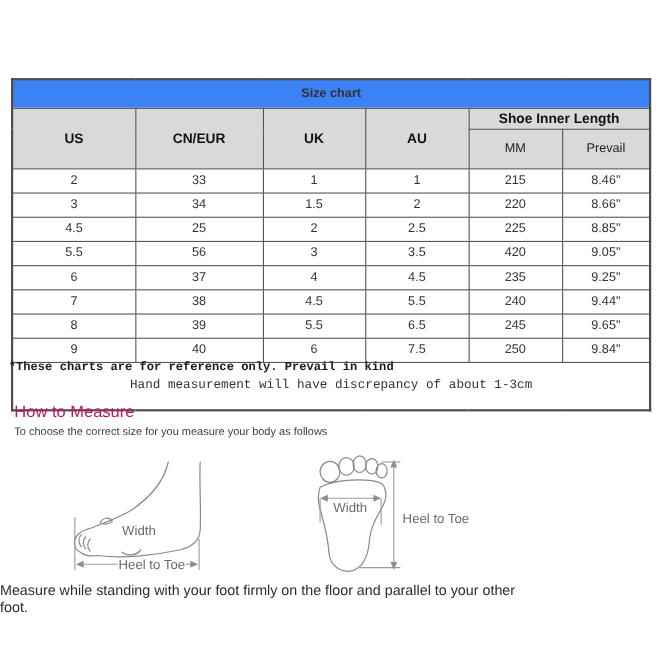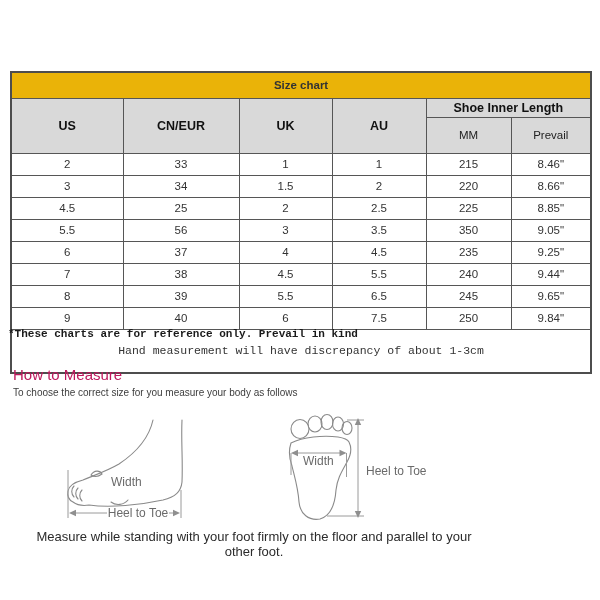--- a/index.html
+++ b/index.html
@@ -13,21 +13,21 @@
     position: absolute; left: 10px; top: 71px; width: 580px;
     border-collapse: collapse; table-layout: fixed;
     border: 2px solid #4d4d4d;
   }
   table.size-table td {
     border: 1px solid #565656;
     text-align: center; vertical-align: middle;
     font-size: 11.5px; color: #333;
     padding: 0;
   }
-  td.title-cell { height: 26px; font-size: 13.5px; font-weight: bold; color: #111; background: #eab308; }
+  td.title-cell { height: 26px; font-size: 13.5px; font-weight: bold; color: #111; background: #3b82f6; }
   tr.head-row td {
     background: #d9d9d9; font-weight: bold; font-size: 12.5px; color: #111;
   }
   td.head-main { height: 38px; }
   td.head-span { height: 19px; }
   tr.sub-row td { background: #d9d9d9; font-weight: normal; font-size: 11.5px; color: #222; height: 36px; }
   tr.data-row td { height: 22px; background: #fff; }
   td.footnote-cell {
     height: 44px; background: #fff;
     font-family: "Liberation Mono", monospace;
@@ -43,21 +43,21 @@
   .measure-heading {
     position: absolute; left: 13px; top: 366px;
     font-size: 15px; color: #be185d;
   }
   .measure-subheading {
     position: absolute; left: 13px; top: 387px;
     font-size: 10px; color: #3d3d3d;
   }
   .measure-instruction {
     position: absolute; left: 0; top: 529px; width: 488px;
-    text-align: center; font-size: 13px; color: #2b2b2b; padding-left: 20px;
+    text-align: left; font-size: 13px; color: #2b2b2b;
   }
 
   
   svg.diagram { position: absolute; overflow: visible; }
   svg.diagram .outline { fill: none; stroke: #8a8a8a; stroke-width: 1.1; stroke-linecap: round; }
   svg.diagram .measure { fill: none; stroke: #9a9a9a; stroke-width: 1; }
   svg.diagram .arrowhead { fill: #8f8f8f; stroke: none; }
   svg.diagram text { font-family: "Liberation Sans", sans-serif; font-size: 12px; fill: #6a6a6a; }
 </style>
 </head>
@@ -111,21 +111,21 @@
         <td>2</td>
         <td>2.5</td>
         <td>225</td>
         <td>8.85"</td>
       </tr>
       <tr class="data-row">
         <td>5.5</td>
         <td>56</td>
         <td>3</td>
         <td>3.5</td>
-        <td>350</td>
+        <td>420</td>
         <td>9.05"</td>
       </tr>
       <tr class="data-row">
         <td>6</td>
         <td>37</td>
         <td>4</td>
         <td>4.5</td>
         <td>235</td>
         <td>9.25"</td>
       </tr>

